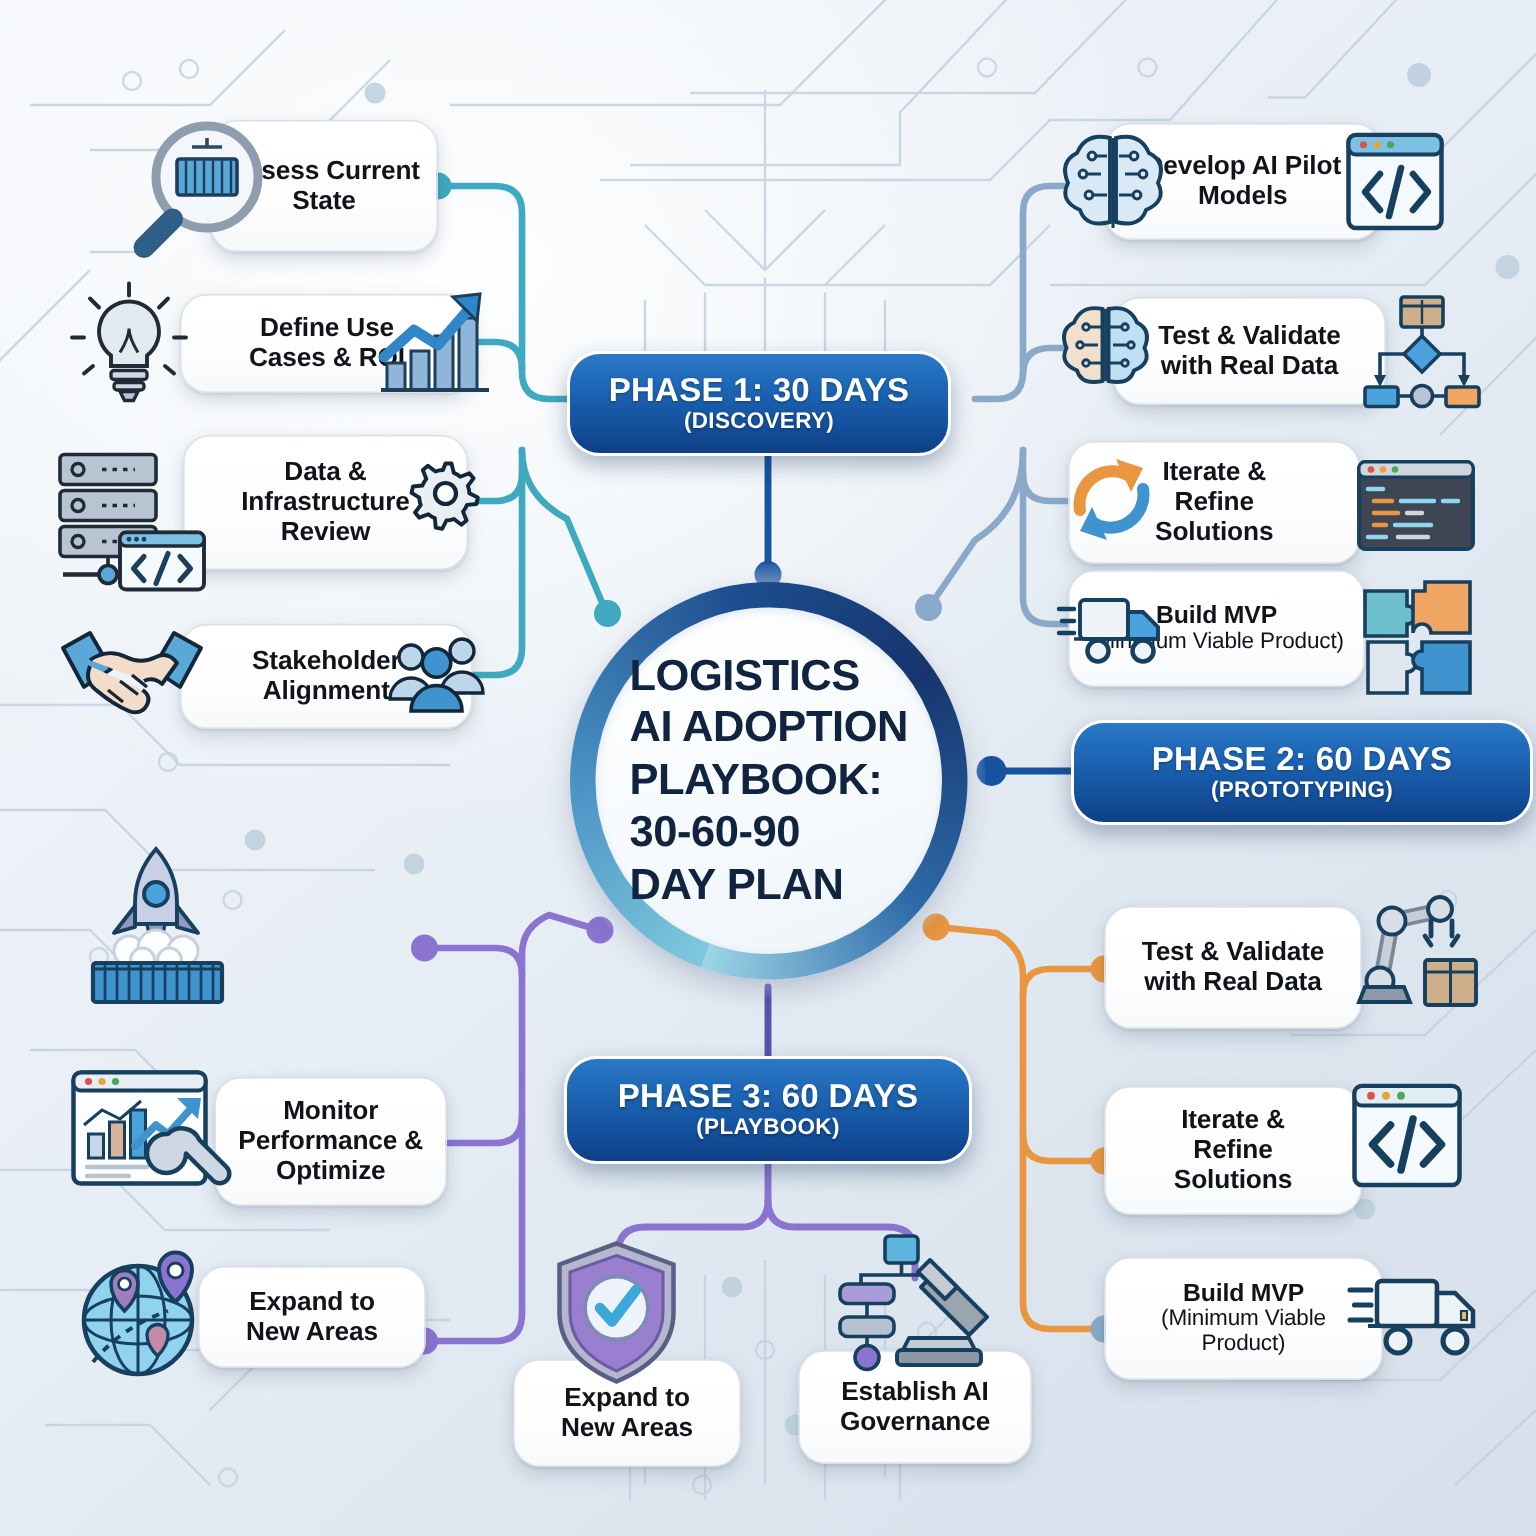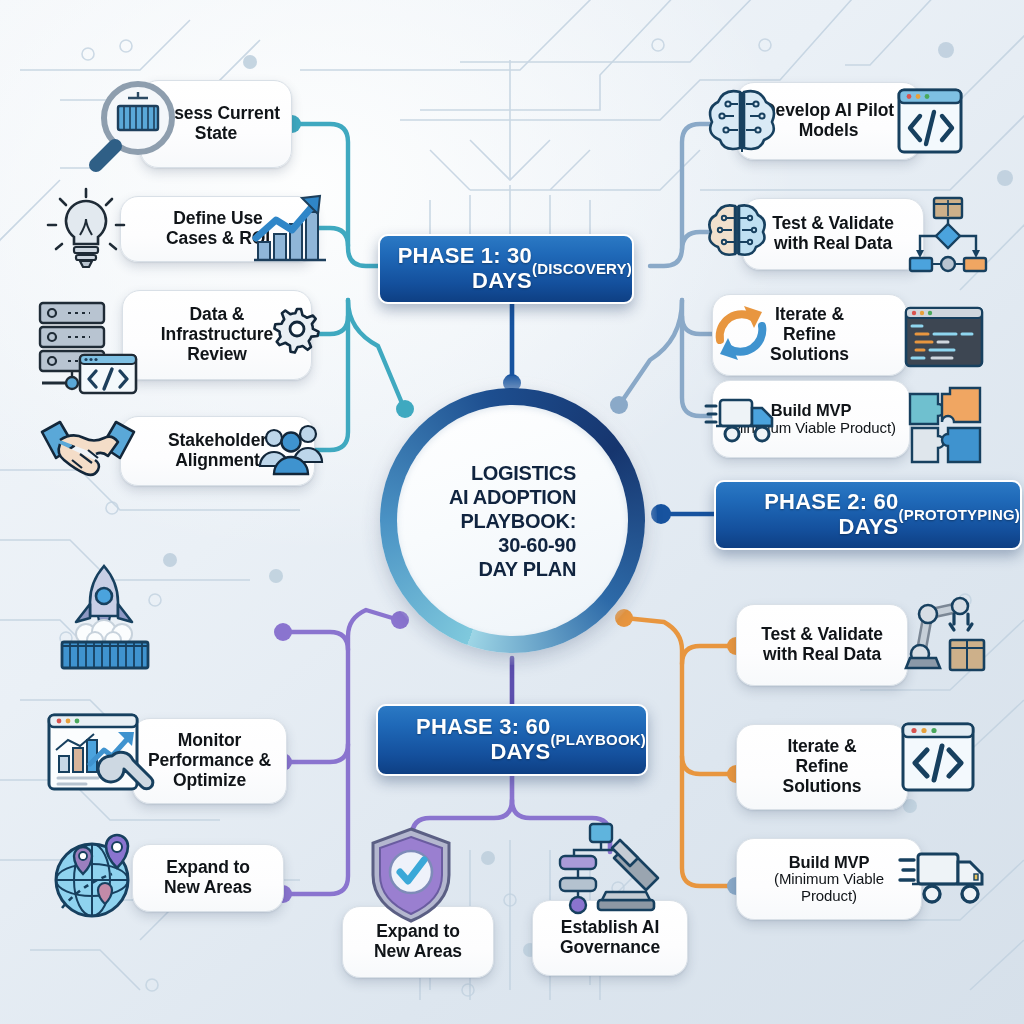--- a/index.html
+++ b/index.html
@@ -34,26 +34,26 @@
     padding:6px 10px;
     box-sizing:border-box;
   }
   .card .sub{font-weight:400;display:block;}
   .card.s17{font-size:17.5px;}
   .card.s16{font-size:16.5px;}
 
   
   .badge{
     position:absolute;z-index:4;
-    border-radius:10px;
+    border-radius:22px;
     background:linear-gradient(180deg,#2b79c4 0%,#1f69b8 28%,#14509d 72%,#0e3f83 100%);
     border:2.5px solid #ffffff;
     box-shadow:0 6px 14px rgba(20,50,95,.34);
     color:#fff;
-    display:flex;align-items:center;justify-content:center;
+    display:flex;flex-direction:column;align-items:center;justify-content:center;
     text-align:right;font-weight:700;
     text-shadow:0 1px 2px rgba(0,0,0,.35);
     line-height:1.12;
     box-sizing:border-box;
   }
   .badge .l1{font-size:22px;letter-spacing:.2px;}
   .badge .l2{font-size:15px;letter-spacing:.2px;}
 
   
   #hub{position:absolute;z-index:4;left:380px;top:388px;width:265px;height:265px;}
@@ -66,22 +66,22 @@
     background:conic-gradient(from 200deg,#7fc9dd 0deg,#4a92c4 70deg,#1d4e8f 150deg,#16356e 215deg,#2d6aa8 290deg,#9ed6e6 360deg);
     box-shadow:0 6px 18px rgba(25,55,100,.28);
   }
   #hub .inner{
     position:absolute;left:17px;top:17px;width:231px;height:231px;border-radius:50%;
     background:linear-gradient(160deg,#ffffff 0%,#f8fbfd 45%,#eef4f9 100%);
     box-shadow:inset 0 2px 6px rgba(120,150,180,.22);
     display:flex;align-items:center;justify-content:center;
   }
   #hub .htext{
-    font-size:20px;font-weight:700;color:#10243f;line-height:1.2;
-    text-align:right;letter-spacing:-0.3px;white-space:pre-line;
+    font-size:29px;font-weight:700;color:#10243f;line-height:1.2;
+    text-align:left;letter-spacing:-0.3px;white-space:pre-line;
   }
 
   
   .ico{position:absolute;z-index:5;}
   .ico svg{display:block;overflow:visible;}
 </style>
 </head>
 <body>
 
 <div id="stage">
@@ -603,21 +603,21 @@
   <div class="card s17" style="left:736px;top:724px;width:172px;height:86px;">
     <span style="max-width:116px;">Iterate &amp; Refine Solutions</span>
   </div>
 
   <div class="card s16" style="left:736px;top:838px;width:186px;height:82px;flex-direction:column;">
     <span>Build MVP</span>
     <span class="sub" style="font-size:15px;">(Minimum Viable Product)</span>
   </div>
 
 
-  <div class="card s17" style="left:132px;top:718px;width:155px;height:86px;text-align:center;">
+  <div class="card s17" style="left:143px;top:718px;width:155px;height:86px;text-align:center;">
     <span style="max-width:136px;">Monitor Performance &amp; Optimize</span>
   </div>
 
   <div class="card s17" style="left:132px;top:844px;width:152px;height:68px;">
     <span style="max-width:120px;">Expand to New Areas</span>
   </div>
 
   <div class="card s17" style="left:342px;top:906px;width:152px;height:72px;">
     <span style="max-width:120px;">Expand to New Areas</span>
   </div>

